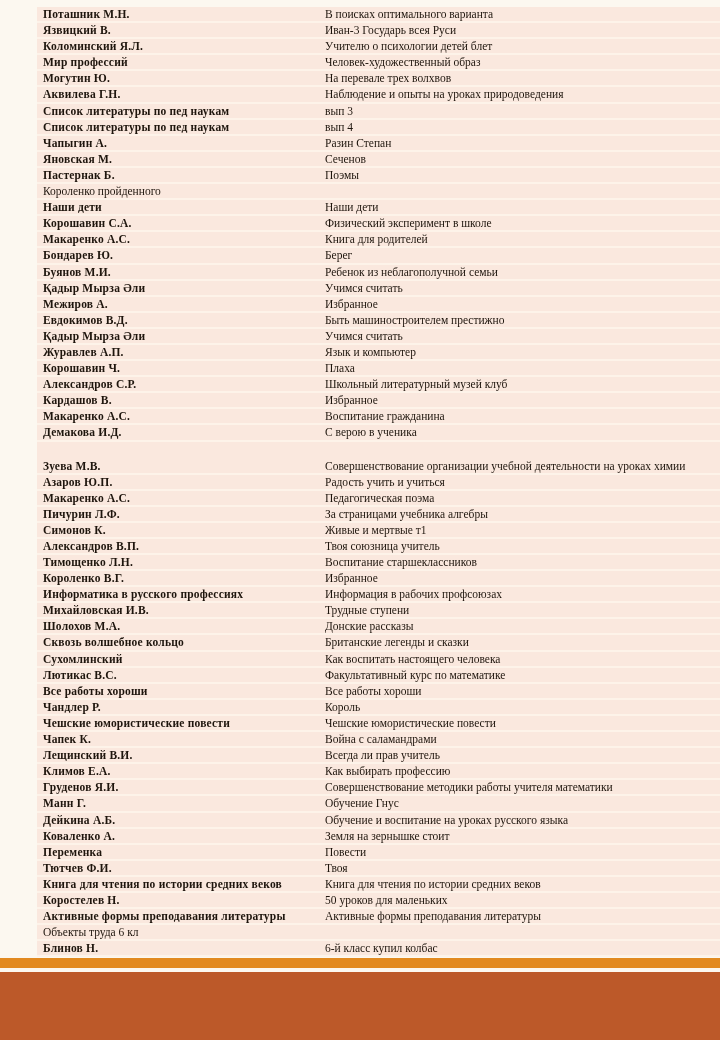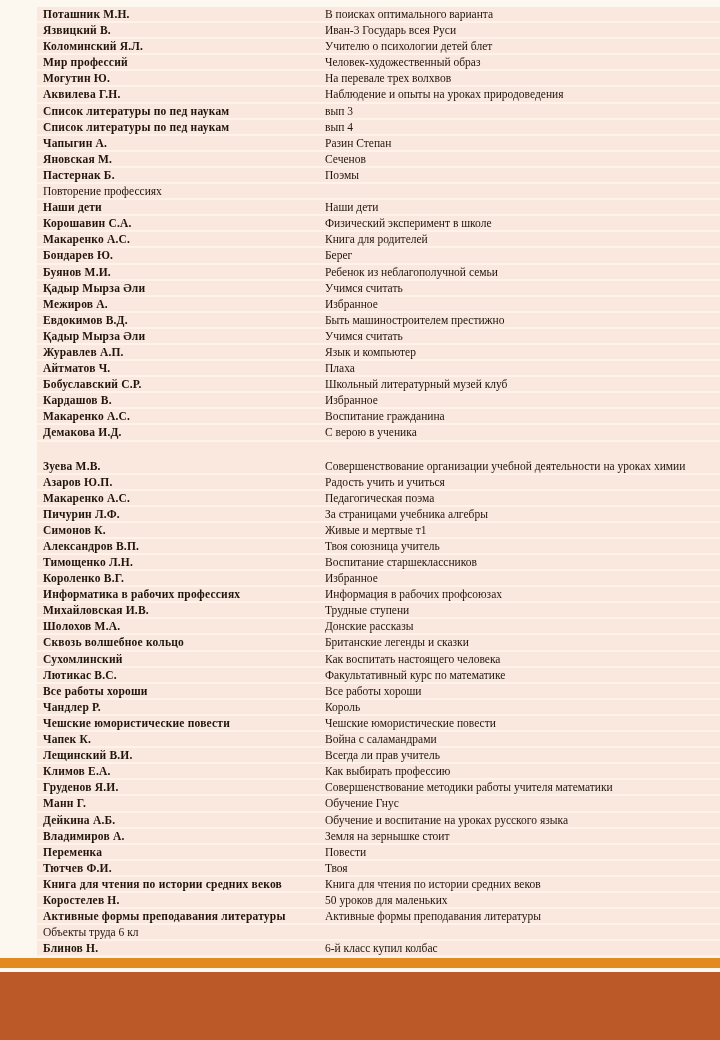--- a/index.html
+++ b/index.html
@@ -114,21 +114,21 @@
     </div>
     <div class="row">
       <div class="cell col1">Яновская  М.</div>
       <div class="cell col2">Сеченов</div>
     </div>
     <div class="row">
       <div class="cell col1">Пастернак  Б.</div>
       <div class="cell col2">Поэмы</div>
     </div>
     <div class="row">
-      <div class="cell col2">Повторение профессиях</div>
+      <div class="cell col2">Короленко пройденного</div>
     </div>
     <div class="row">
       <div class="cell col1">Наши  дети</div>
       <div class="cell col2">Наши дети</div>
     </div>
     <div class="row">
       <div class="cell col1">Корошавин  С.А.</div>
       <div class="cell col2">Физический  эксперимент в школе</div>
     </div>
     <div class="row">
@@ -157,25 +157,25 @@
     </div>
     <div class="row">
       <div class="cell col1">Қадыр Мырза  Әли</div>
       <div class="cell col2">Учимся считать</div>
     </div>
     <div class="row">
       <div class="cell col1">Журавлев  А.П.</div>
       <div class="cell col2">Язык и компьютер</div>
     </div>
     <div class="row">
-      <div class="cell col1">Айтматов  Ч.</div>
+      <div class="cell col1">Корошавин  Ч.</div>
       <div class="cell col2">Плаха</div>
     </div>
     <div class="row">
-      <div class="cell col1">Бобуславский  С.Р.</div>
+      <div class="cell col1">Александров  С.Р.</div>
       <div class="cell col2">Школьный  литературный  музей клуб</div>
     </div>
     <div class="row">
       <div class="cell col1">Кардашов  В.</div>
       <div class="cell col2">Избранное</div>
     </div>
     <div class="row">
       <div class="cell col1">Макаренко  А.С.</div>
       <div class="cell col2">Воспитание  гражданина</div>
     </div>
@@ -209,21 +209,21 @@
     </div>
     <div class="row">
       <div class="cell col1">Тимощенко  Л.Н.</div>
       <div class="cell col2">Воспитание  старшеклассников</div>
     </div>
     <div class="row">
       <div class="cell col1">Короленко  В.Г.</div>
       <div class="cell col2">Избранное</div>
     </div>
     <div class="row">
-      <div class="cell col1">Информатика   в рабочих  профессиях</div>
+      <div class="cell col1">Информатика   в русского  профессиях</div>
       <div class="cell col2">Информация в рабочих профсоюзах</div>
     </div>
     <div class="row">
       <div class="cell col1">Михайловская  И.В.</div>
       <div class="cell col2">Трудные ступени</div>
     </div>
     <div class="row">
       <div class="cell col1">Шолохов  М.А.</div>
       <div class="cell col2">Донские рассказы</div>
     </div>
@@ -269,21 +269,21 @@
     </div>
     <div class="row">
       <div class="cell col1">Манн  Г.</div>
       <div class="cell col2">Обучение Гнус</div>
     </div>
     <div class="row">
       <div class="cell col1">Дейкина  А.Б.</div>
       <div class="cell col2">Обучение и воспитание  на уроках русского языка</div>
     </div>
     <div class="row">
-      <div class="cell col1">Владимиров  А.</div>
+      <div class="cell col1">Коваленко  А.</div>
       <div class="cell col2">Земля на зернышке стоит</div>
     </div>
     <div class="row">
       <div class="cell col1">Переменка</div>
       <div class="cell col2">Повести</div>
     </div>
     <div class="row">
       <div class="cell col1">Тютчев  Ф.И.</div>
       <div class="cell col2">Твоя</div>
     </div>

